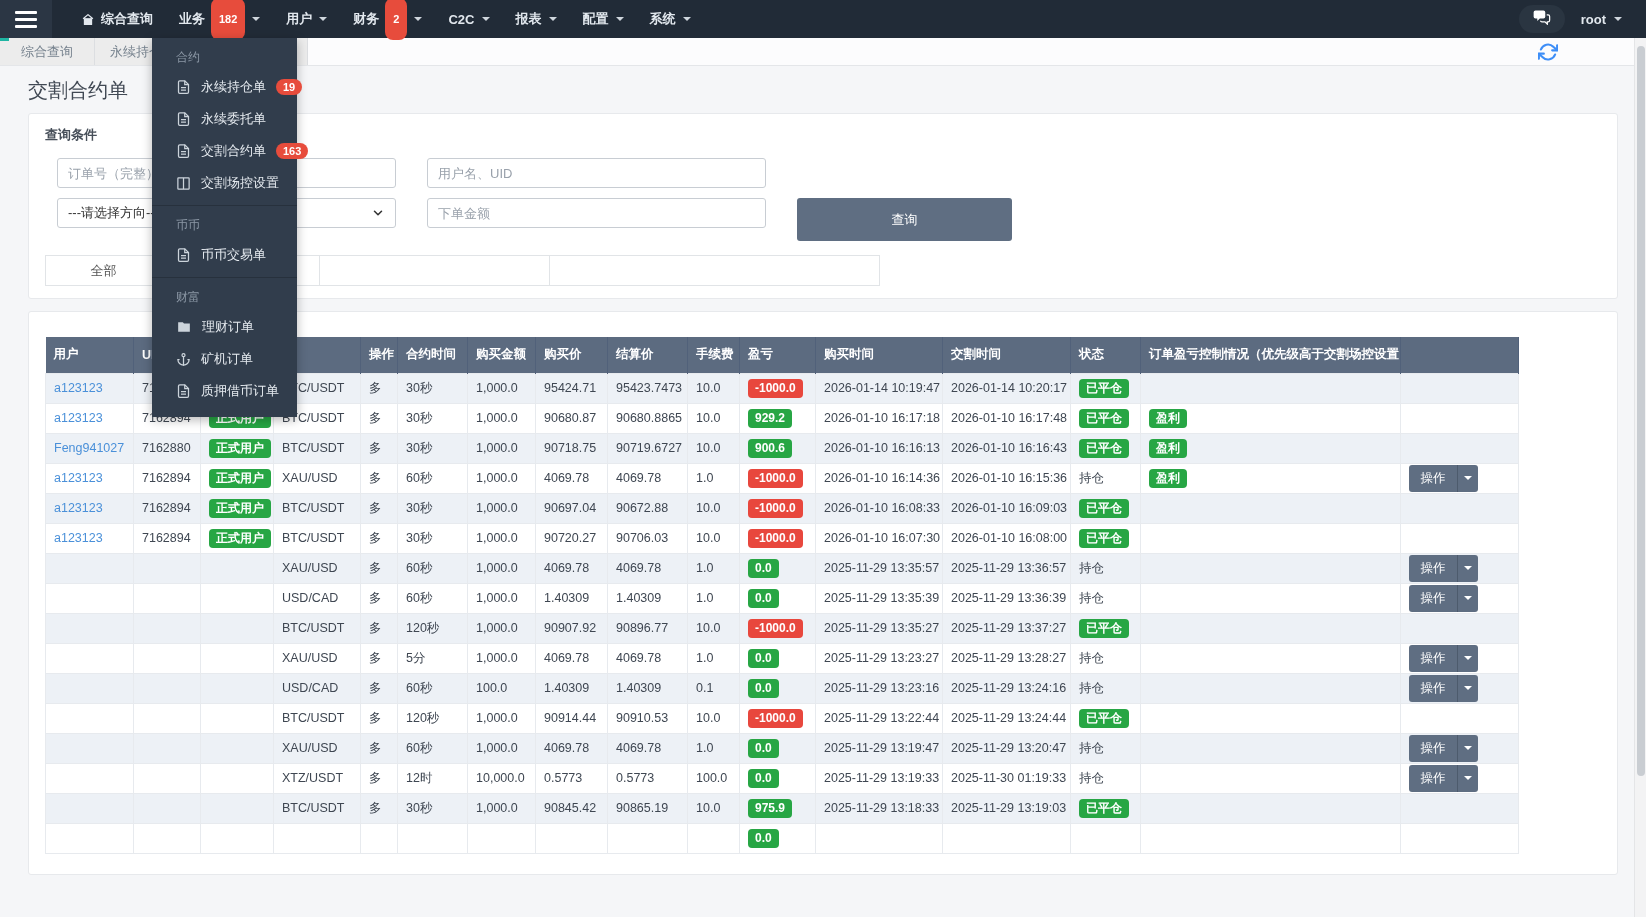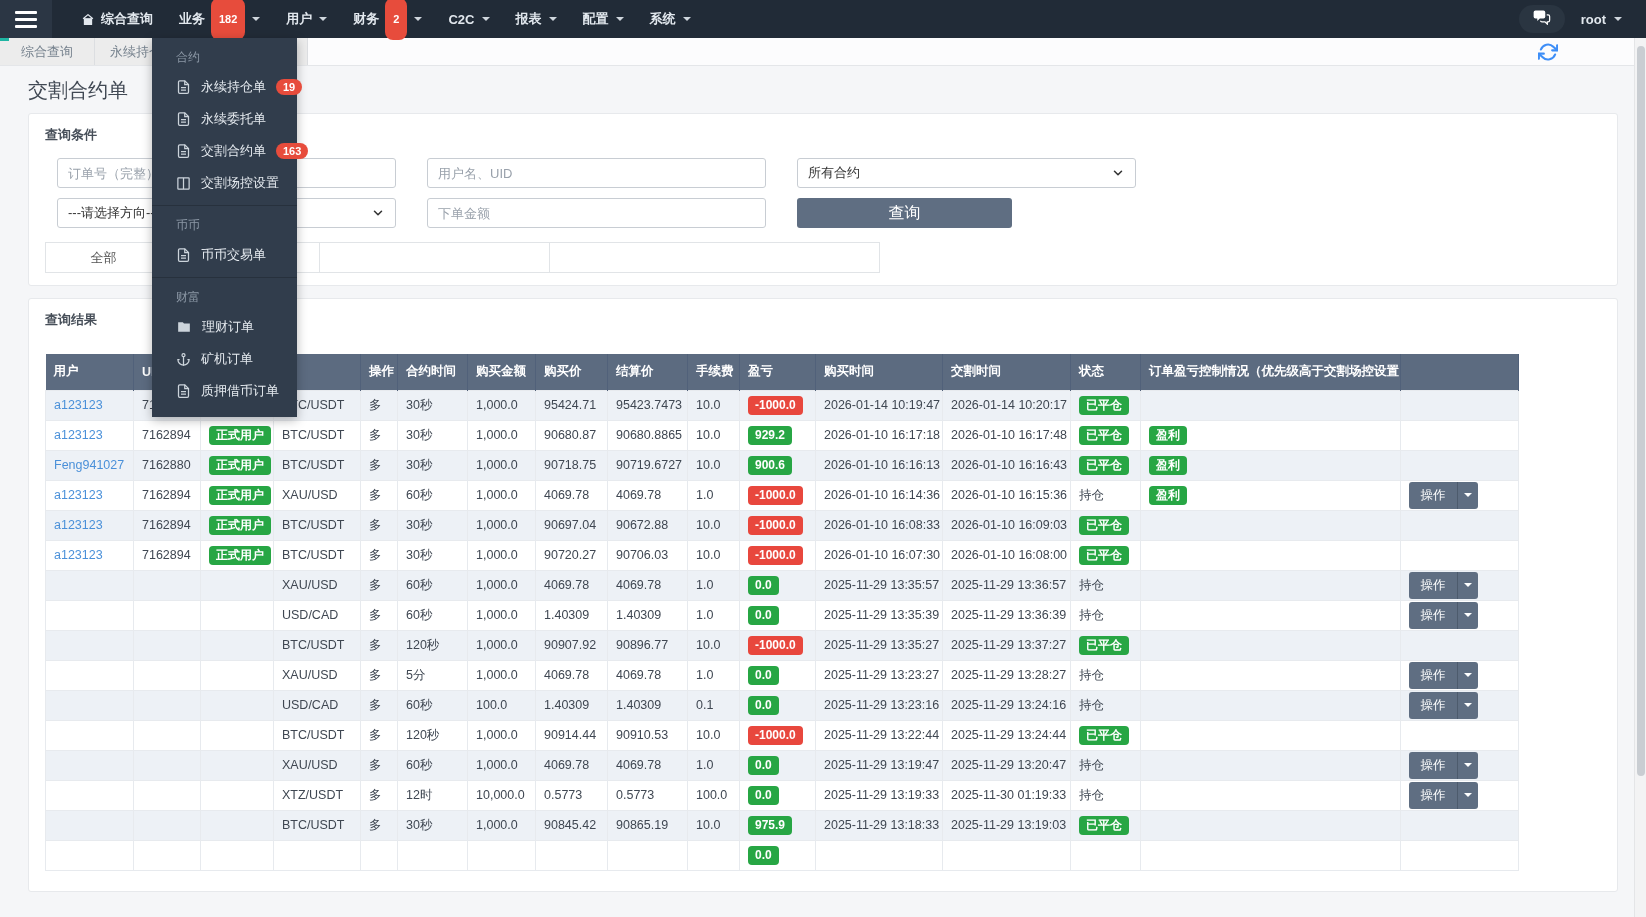--- a/index.html
+++ b/index.html
@@ -29,21 +29,21 @@
   
   .page-title { font-size:20px; color:#404853; padding:11px 28px 9px; font-weight:normal; }
   
   .card { background:#fff; border:1px solid #e7e9ec; border-radius:3px; margin:0 28px; }
   .card-heading { font-size:13px; font-weight:bold; color:#474f59; padding:12px 16px 0; }
   .form-area { padding:14px 16px 0 28px; }
   .form-row { display:flex; gap:31px; margin-bottom:10px; }
   .field { width:339px; height:30px; border:1px solid #c8cdd3; border-radius:3px; font-size:13px; color:#333; padding:0 10px; background:#fff; }
   input.field::placeholder { color:#99a1ab; }
   .select-box { display:flex; align-items:center; justify-content:space-between; cursor:pointer; }
-  .search-btn { width:215px; height:30px; background:#5f6e82; color:#fff; font-size:16px; border:none; border-radius:3px; cursor:pointer; }
+  .search-btn { width:215px; height:43px; background:#5f6e82; color:#fff; font-size:13px; border:none; border-radius:3px; cursor:pointer; }
   .seg-tabs { display:flex; margin:14px 16px 12px; height:31px; }
   .seg-cell { border:1px solid #e1e4e7; border-left:none; display:flex; align-items:center; justify-content:center; font-size:13px; color:#555; background:#fff; cursor:pointer; }
   .seg-cell:first-child { border-left:1px solid #e1e4e7; }
   
   .results-area { padding:12px 16px 20px; }
   table.grid { border-collapse:collapse; table-layout:fixed; width:1473px; margin-top:13px; font-size:12.5px; }
   table.grid thead th { background:#5c6b80; color:#fff; font-weight:bold; text-align:left; padding:0 8px; height:36px; border-right:1px solid #51617a; font-size:12.5px; overflow:hidden; white-space:nowrap; }
   table.grid tbody td { border:1px solid #e7eaee; padding:0 8px; color:#3f4752; height:30px; background:#fff; overflow:hidden; white-space:nowrap; }
   tr.tall td { height:40px; }
   tr.striped td { background:#edf1f6 !important; }
@@ -146,26 +146,20 @@
 </div>
 
 <div class="page-title">交割合约单</div>
 
 <div class="card">
   <div class="card-heading">查询条件</div>
   <div class="form-area">
     <div class="form-row">
       <input class="field" placeholder="订单号（完整）" style="">
       <input class="field" placeholder="用户名、UID" style="">
-      <div class="field select-box">
-        <span>所有合约</span>
-        <svg width="14" height="14" viewBox="0 0 24 24" fill="none" stroke="#333" stroke-width="2.6" stroke-linecap="round" stroke-linejoin="round">
-            <polyline points="6 9 12 15 18 9"></polyline>
-          </svg>
-      </div>
     </div>
     <div class="form-row">
       <div class="field select-box">
         <span>---请选择方向---</span>
         <svg width="14" height="14" viewBox="0 0 24 24" fill="none" stroke="#333" stroke-width="2.6" stroke-linecap="round" stroke-linejoin="round">
             <polyline points="6 9 12 15 18 9"></polyline>
           </svg>
       </div>
       <input class="field" placeholder="下单金额" style="">
       <button class="search-btn">查询</button>
@@ -175,21 +169,20 @@
       <div class="seg-cell" style="width: 117px;">全部</div>
       <div class="seg-cell" style="width: 158px;"></div>
       <div class="seg-cell" style="width: 230px;"></div>
       <div class="seg-cell" style="width: 330px;"></div>
     </div>
 </div>
 
 <div style="height:12px"></div>
 
 <div class="card">
-  <div class="card-heading">查询结果</div>
   <div class="results-area">
     <table class="grid">
       <colgroup id="grid-cols">
           <col style="width: 88px;">
           <col style="width: 67px;">
           <col style="width: 73px;">
           <col style="width: 87px;">
           <col style="width: 37px;">
           <col style="width: 70px;">
           <col style="width: 68px;">

